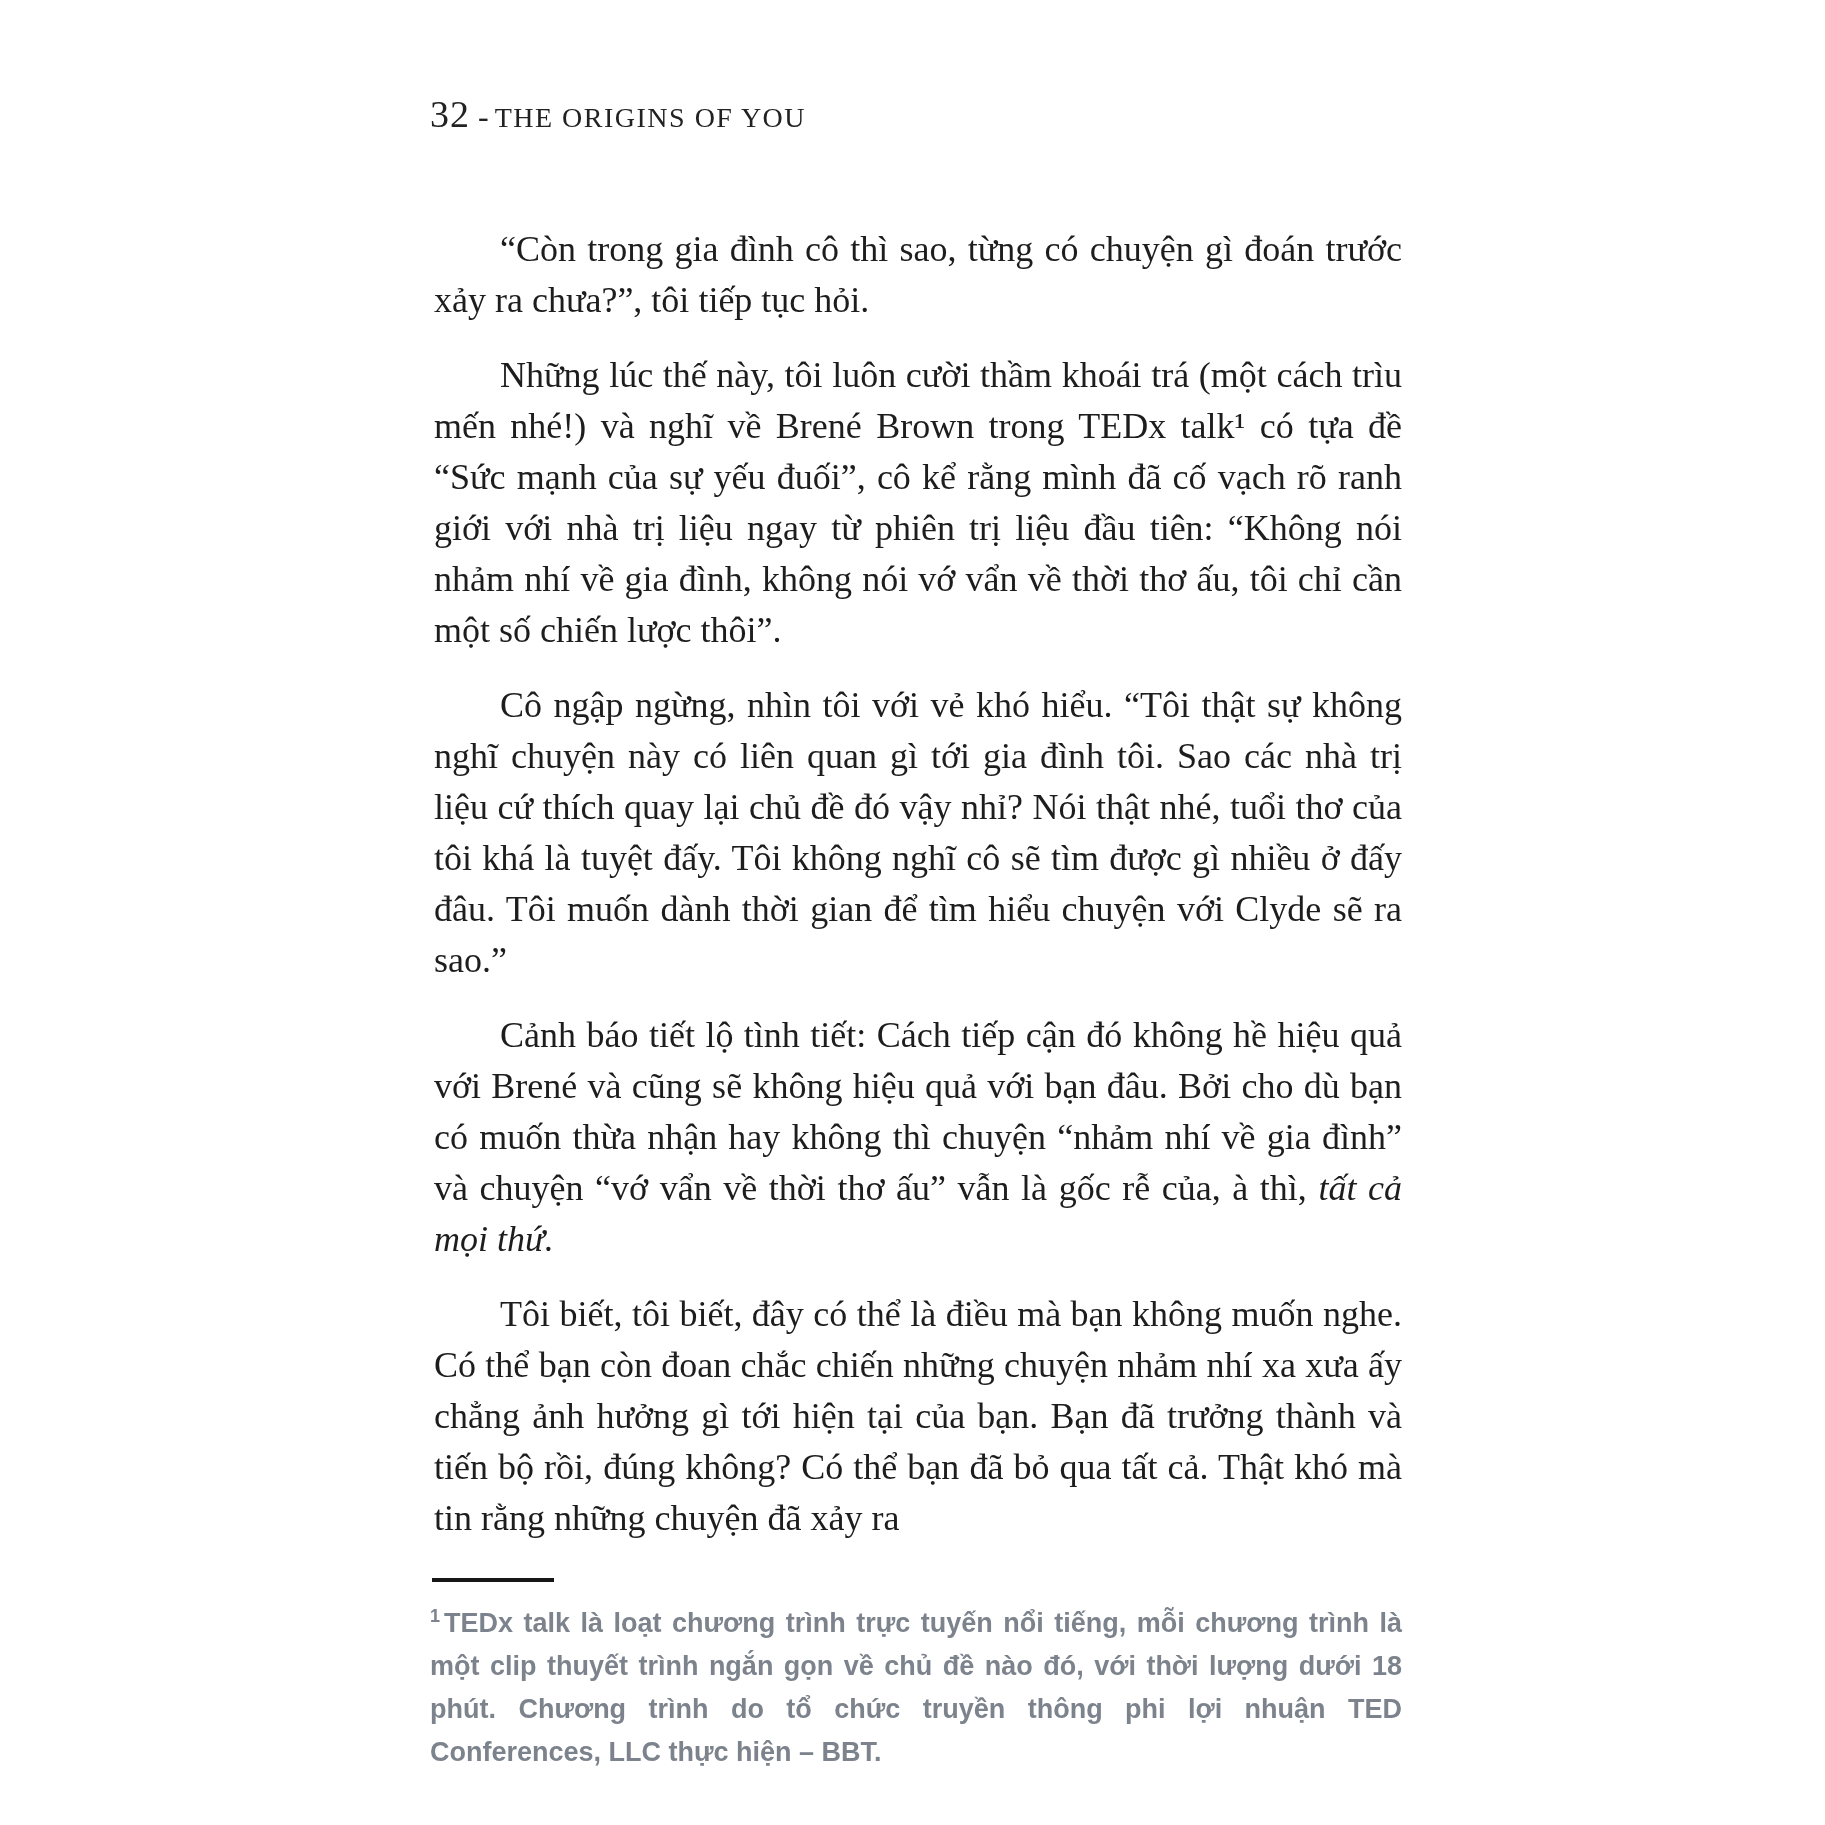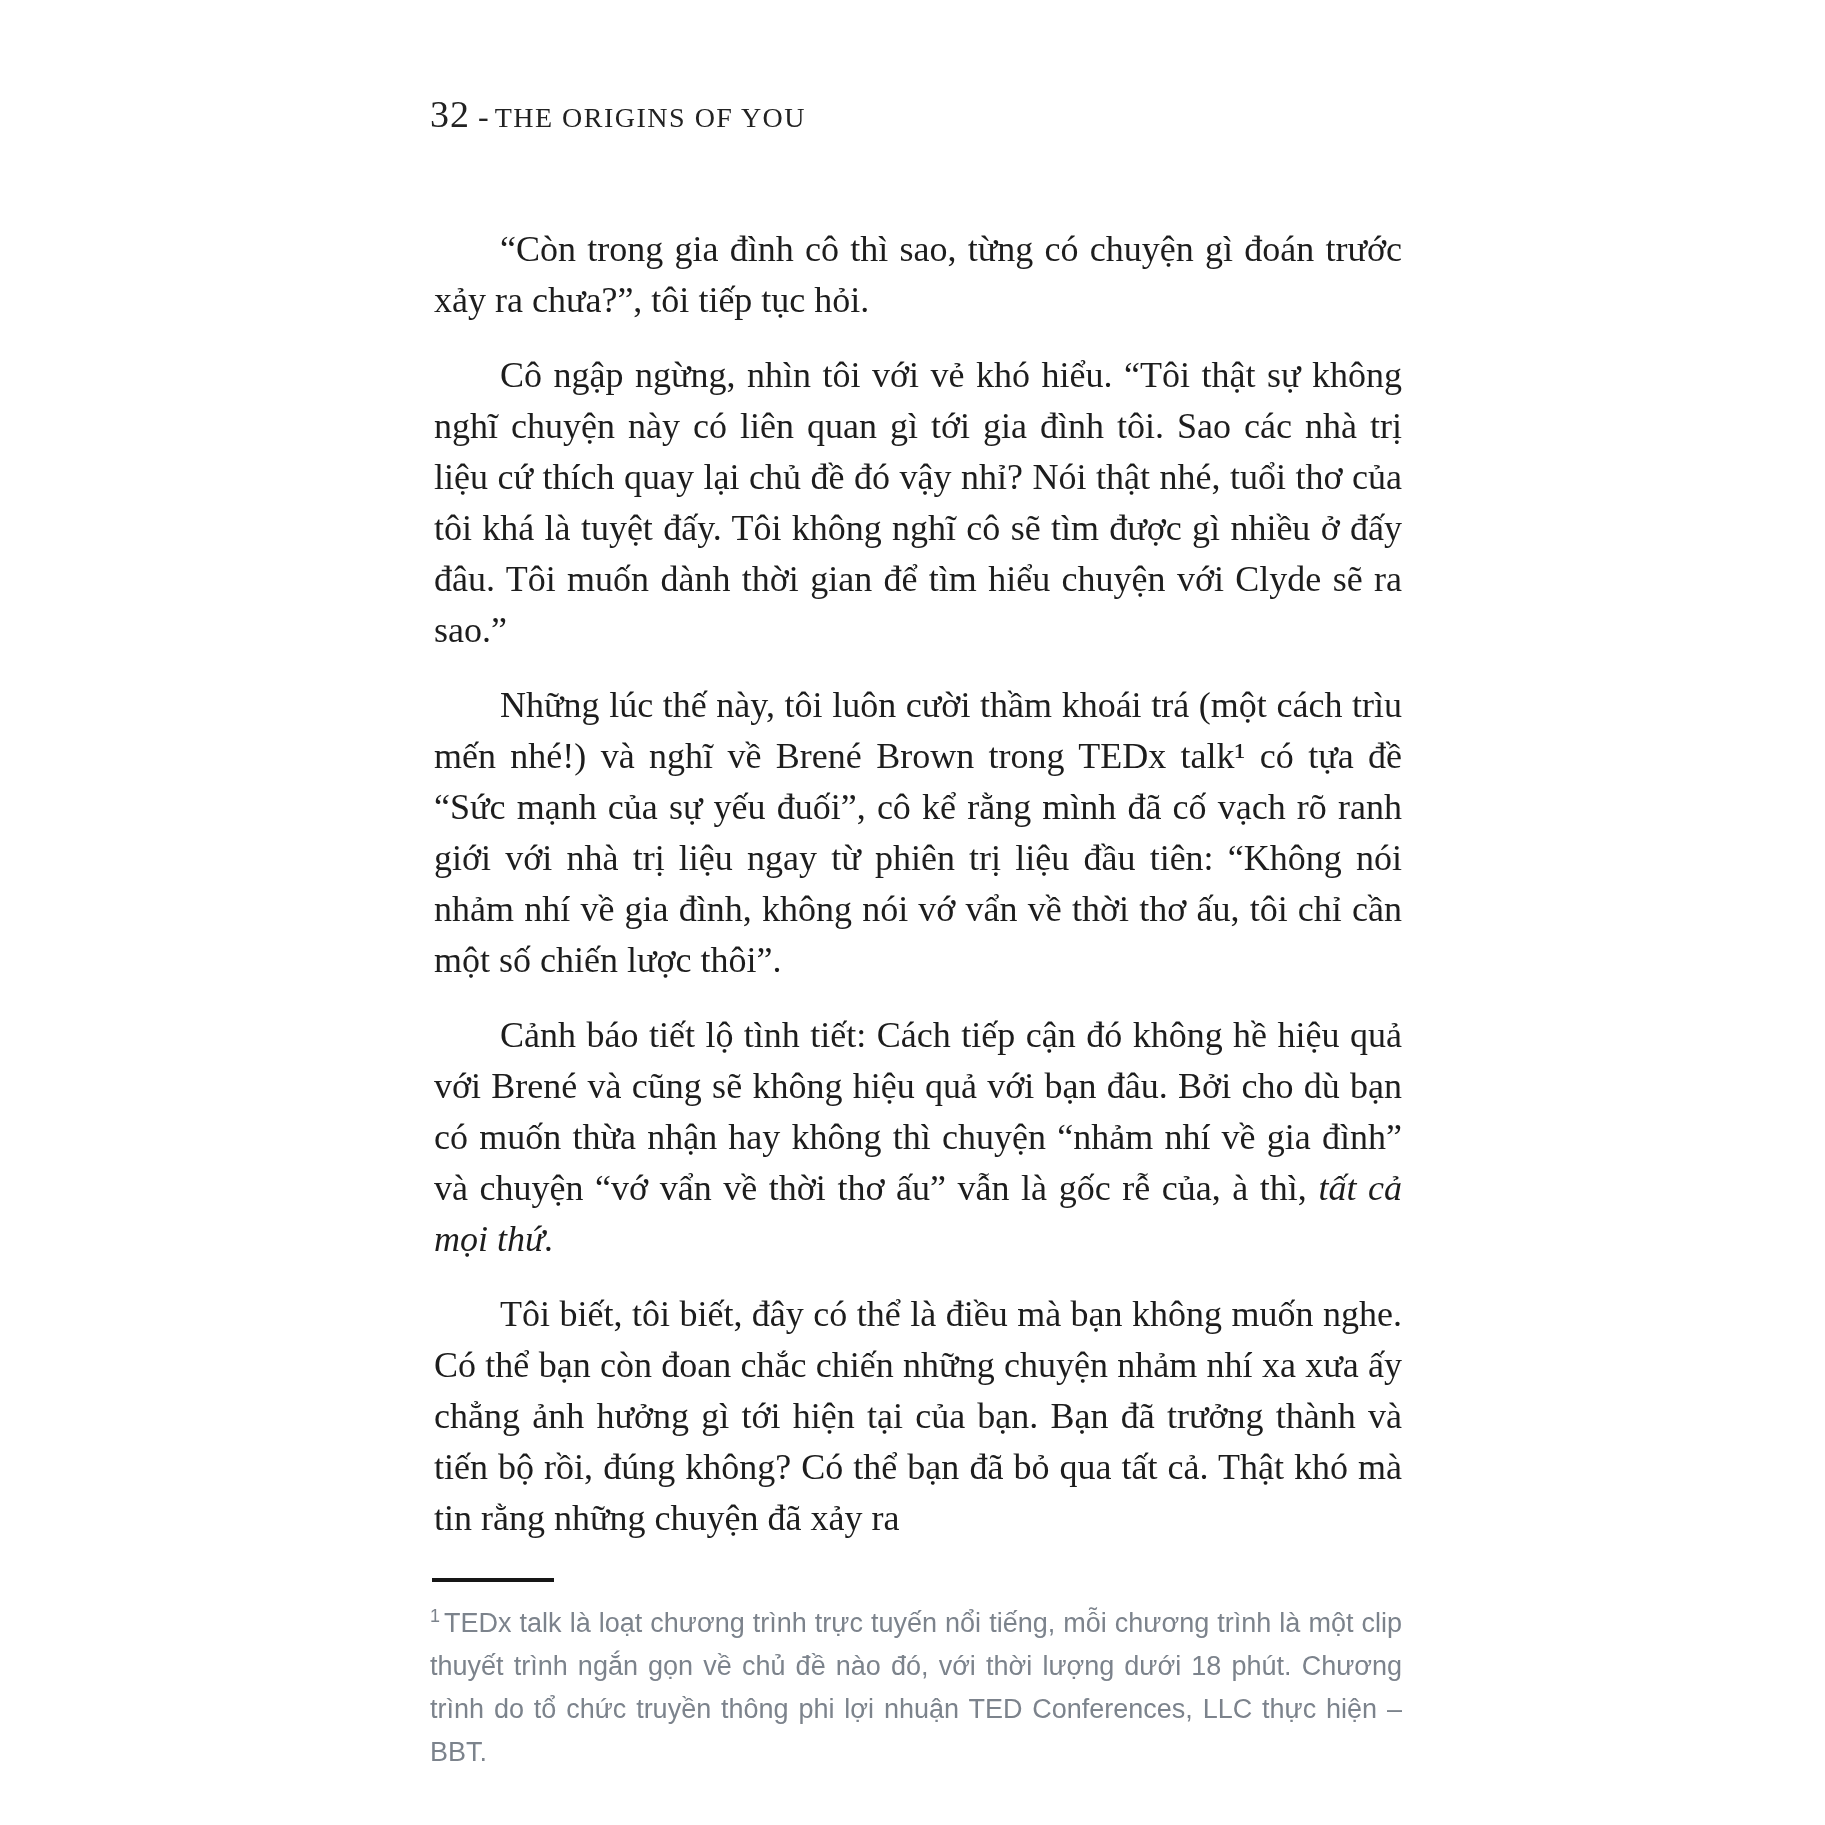--- a/index.html
+++ b/index.html
@@ -57,41 +57,42 @@
     height: 4px;
     background: #161616;
     margin: 0 0 20px 2px;
   }
   .footnote-text {
     font-family: "Liberation Sans", sans-serif;
     font-size: 27px;
     line-height: 43px;
     color: #7c838c;
     text-align: justify;
+    font-weight: bold;
   }
   .footnote-text sup {
     font-size: 18px;
     line-height: 0;
     margin-right: 4px;
   }
 </style>
 </head>
 <body>
 
 <div class="page">
   <div class="content">
 
     <div class="running-header">
       <span class="page-num">32</span><span class="header-divider">-</span><span class="book-title">THE ORIGINS OF YOU</span>
     </div>
 
     <div>
         <p class="body-para"><span>“Còn trong gia đình cô thì sao, từng có chuyện gì đoán trước xảy ra chưa?”, tôi tiếp tục hỏi.</span></p>
+        <p class="body-para"><span>Những lúc thế này, tôi luôn cười thầm khoái trá (một cách trìu mến nhé!) và nghĩ về Brené Brown trong TEDx talk¹ có tựa đề “Sức mạnh của sự yếu đuối”, cô kể rằng mình đã cố vạch rõ ranh giới với nhà trị liệu ngay từ phiên trị liệu đầu tiên: “Không nói nhảm nhí về gia đình, không nói vớ vẩn về thời thơ ấu, tôi chỉ cần một số chiến lược thôi”.</span></p>
         <p class="body-para"><span>Cô ngập ngừng, nhìn tôi với vẻ khó hiểu. “Tôi thật sự không nghĩ chuyện này có liên quan gì tới gia đình tôi. Sao các nhà trị liệu cứ thích quay lại chủ đề đó vậy nhỉ? Nói thật nhé, tuổi thơ của tôi khá là tuyệt đấy. Tôi không nghĩ cô sẽ tìm được gì nhiều ở đấy đâu. Tôi muốn dành thời gian để tìm hiểu chuyện với Clyde sẽ ra sao.”</span></p>
-        <p class="body-para"><span>Những lúc thế này, tôi luôn cười thầm khoái trá (một cách trìu mến nhé!) và nghĩ về Brené Brown trong TEDx talk¹ có tựa đề “Sức mạnh của sự yếu đuối”, cô kể rằng mình đã cố vạch rõ ranh giới với nhà trị liệu ngay từ phiên trị liệu đầu tiên: “Không nói nhảm nhí về gia đình, không nói vớ vẩn về thời thơ ấu, tôi chỉ cần một số chiến lược thôi”.</span></p>
         <p class="body-para"><span>Cảnh báo tiết lộ tình tiết: Cách tiếp cận đó không hề hiệu quả với Brené và cũng sẽ không hiệu quả với bạn đâu. Bởi cho dù bạn có muốn thừa nhận hay không thì chuyện “nhảm nhí về gia đình” và chuyện “vớ vẩn về thời thơ ấu” vẫn là gốc rễ của, à thì, </span><em>tất cả mọi thứ.</em></p>
         <p class="body-para"><span>Tôi biết, tôi biết, đây có thể là điều mà bạn không muốn nghe. Có thể bạn còn đoan chắc chiến những chuyện nhảm nhí xa xưa ấy chẳng ảnh hưởng gì tới hiện tại của bạn. Bạn đã trưởng thành và tiến bộ rồi, đúng không? Có thể bạn đã bỏ qua tất cả. Thật khó mà tin rằng những chuyện đã xảy ra</span></p>
       </div>
 
     <div class="footnote-block">
       <div class="footnote-rule"></div>
       <div class="footnote-text">
         <sup>1</sup><span>TEDx talk là loạt chương trình trực tuyến nổi tiếng, mỗi chương trình là một clip thuyết trình ngắn gọn về chủ đề nào đó, với thời lượng dưới 18 phút. Chương trình do tổ chức truyền thông phi lợi nhuận TED Conferences, LLC thực hiện – BBT.</span>
       </div>
     </div>

